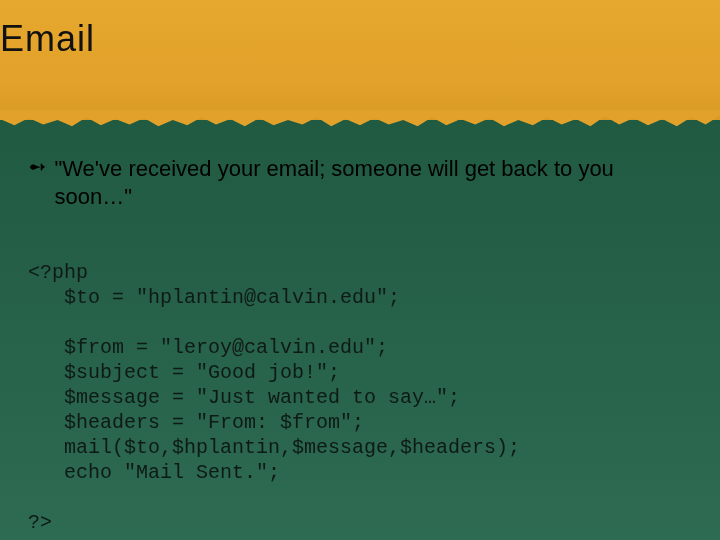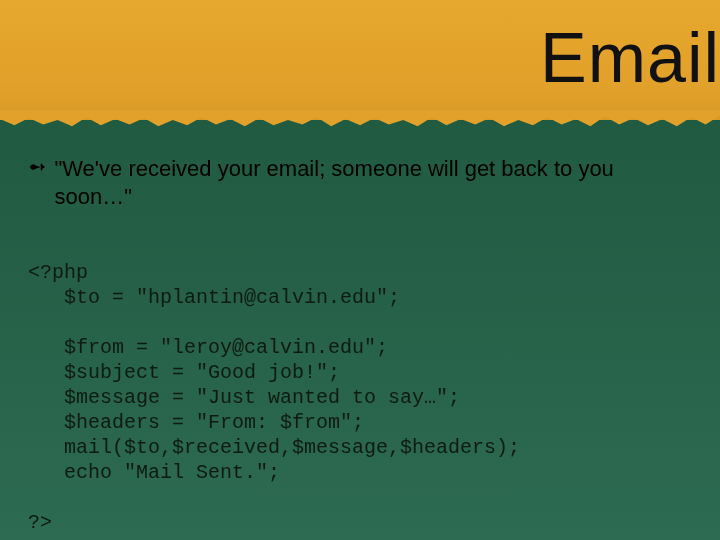--- a/index.html
+++ b/index.html
@@ -35,22 +35,22 @@
       42% 80%, 40% 55%, 38% 85%, 36% 45%, 34% 90%, 32% 50%, 30% 80%,
       28% 40%, 26% 85%, 24% 55%, 22% 90%, 20% 45%, 18% 80%, 16% 50%,
       14% 85%, 12% 40%, 10% 90%, 8% 55%, 6% 80%, 4% 45%, 2% 85%, 0% 50%
     );
   }
   .title {
     position: absolute;
     top: 18px;
     left: 0;
     right: 0;
-    text-align: right;
-    font-size: 70px;
+    text-align: left;
+    font-size: 36px;
     color: #111;
     font-weight: normal;
     letter-spacing: 1px;
   }
   .content {
     position: absolute;
     top: 155px;
     left: 28px;
     right: 28px;
     color: #000;
@@ -95,17 +95,17 @@
     <span class="bullet-text">"We've received your email; someone will get back to you soon…"</span>
   </div>
 
   <div class="code-block"><span>&lt;?php</span>
 <span>   $to = "hplantin@calvin.edu";</span>
 <span></span>
 <span>   $from = "leroy@calvin.edu";</span>
 <span>   $subject = "Good job!";</span>
 <span>   $message = "Just wanted to say…";</span>
 <span>   $headers = "From: $from";</span>
-<span>   mail($to,$received,$message,$headers);</span>
+<span>   mail($to,$hplantin,$message,$headers);</span>
 <span>   echo "Mail Sent.";</span>
 <span></span>
 <span>?&gt;</span></div>
 </div>
 
 </body></html>

